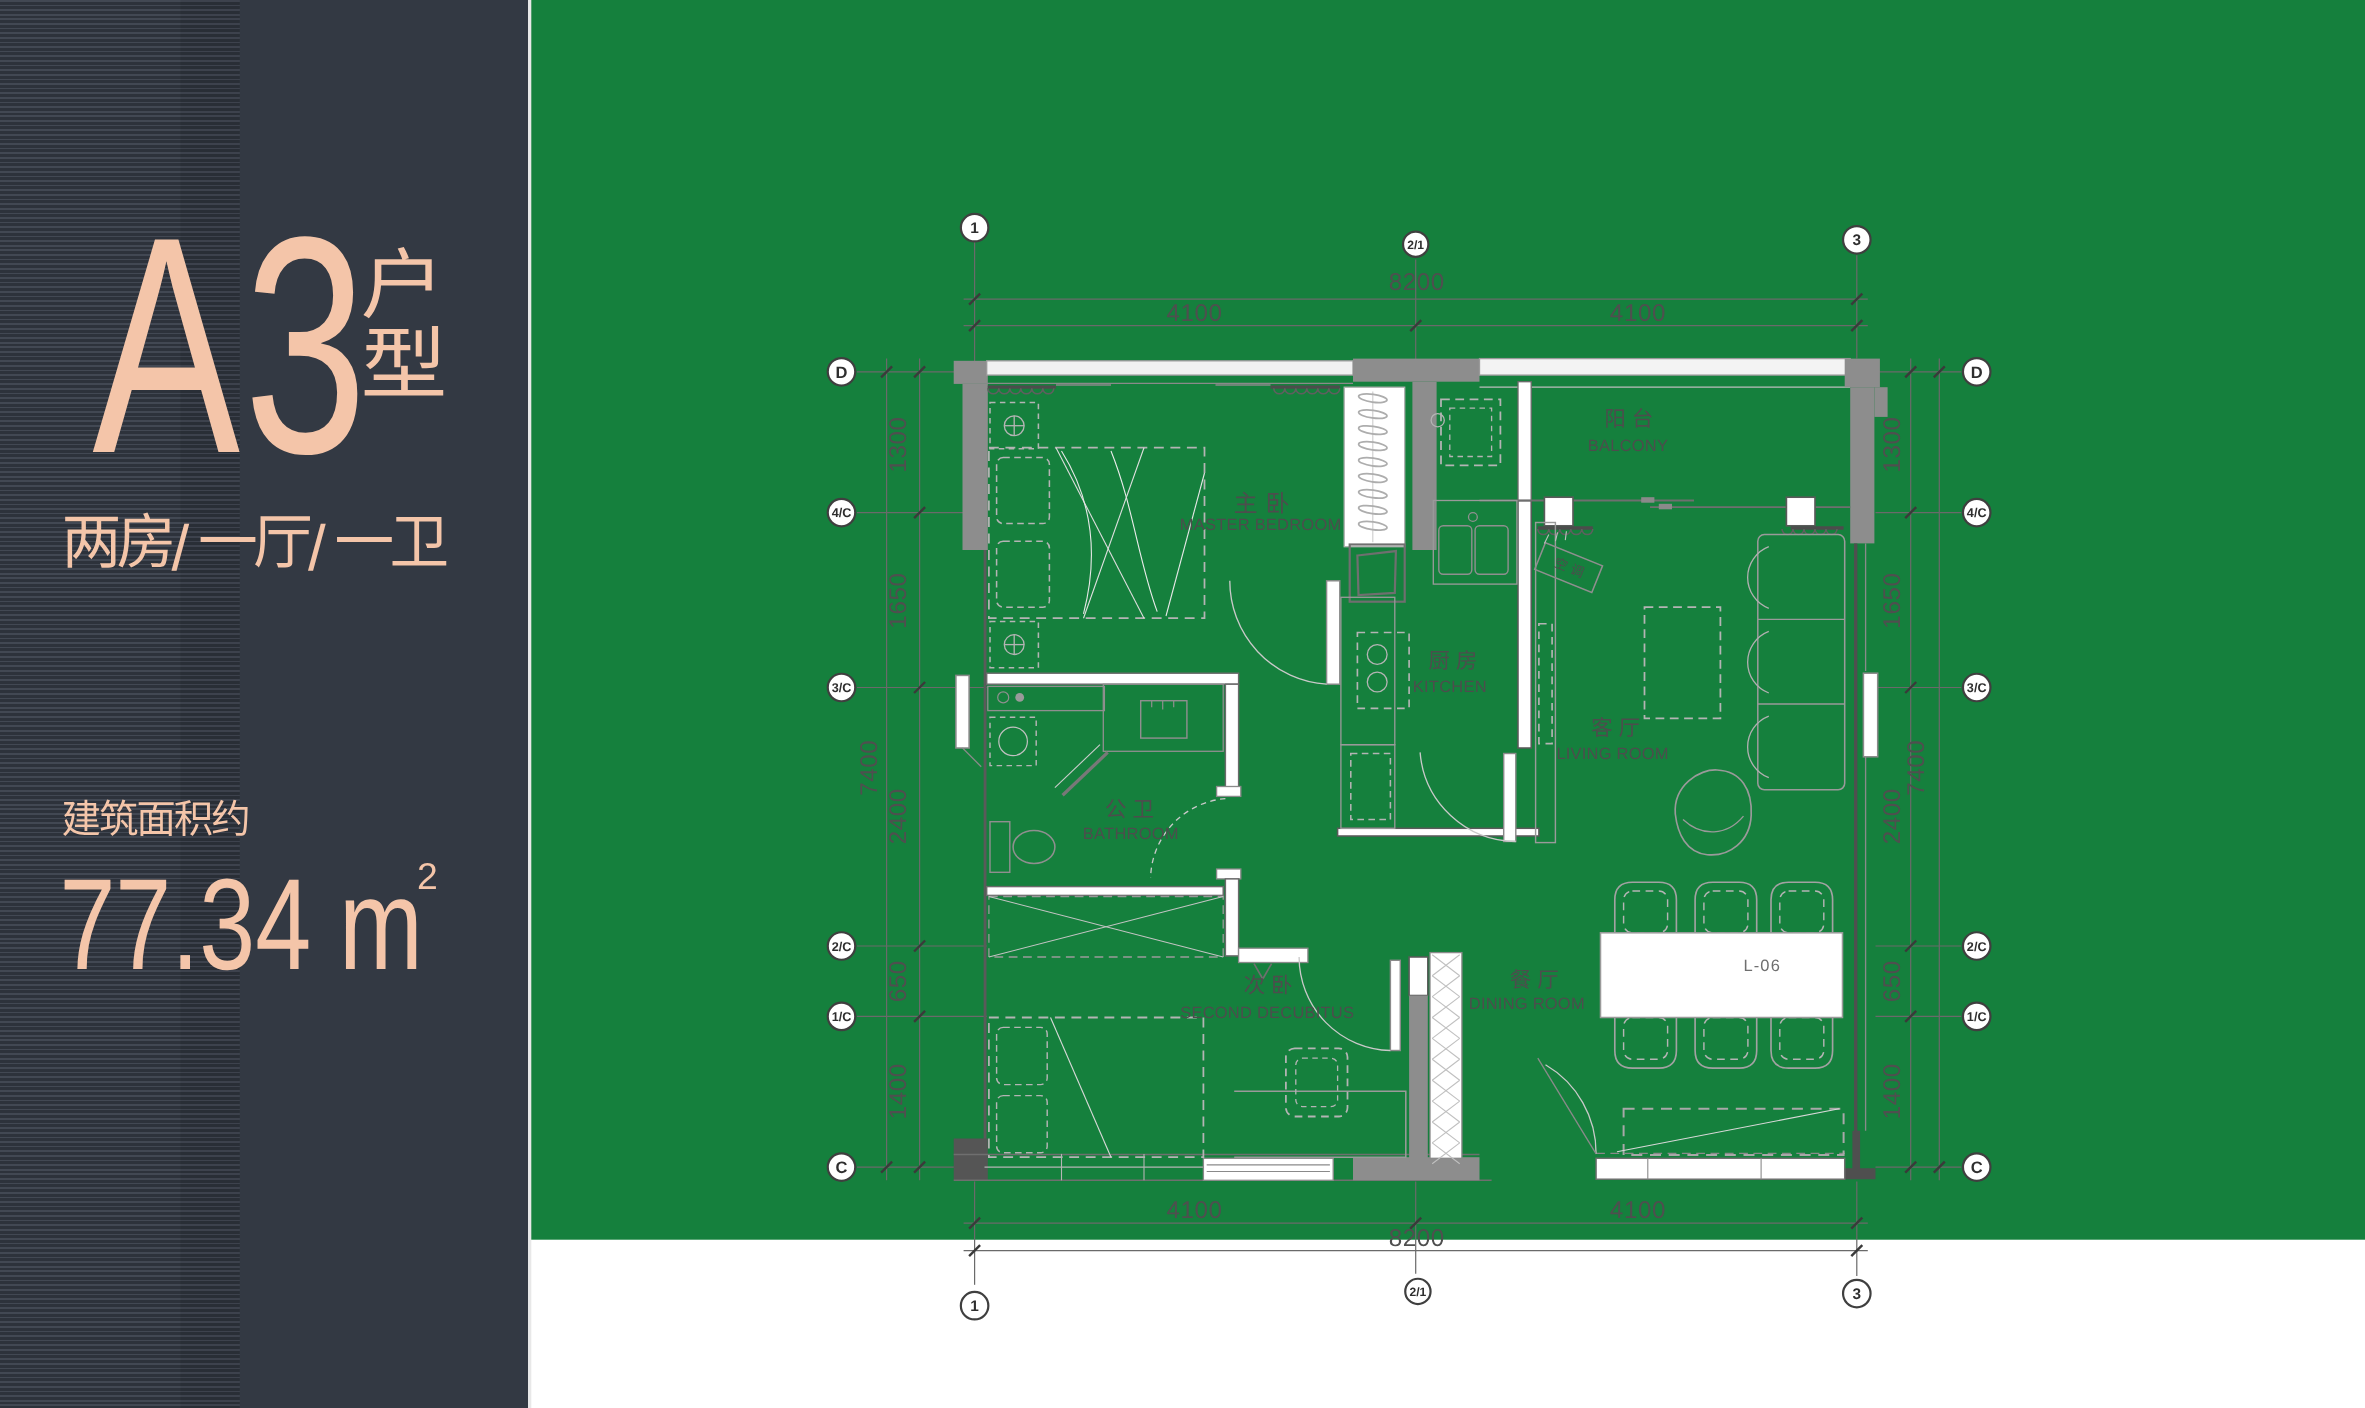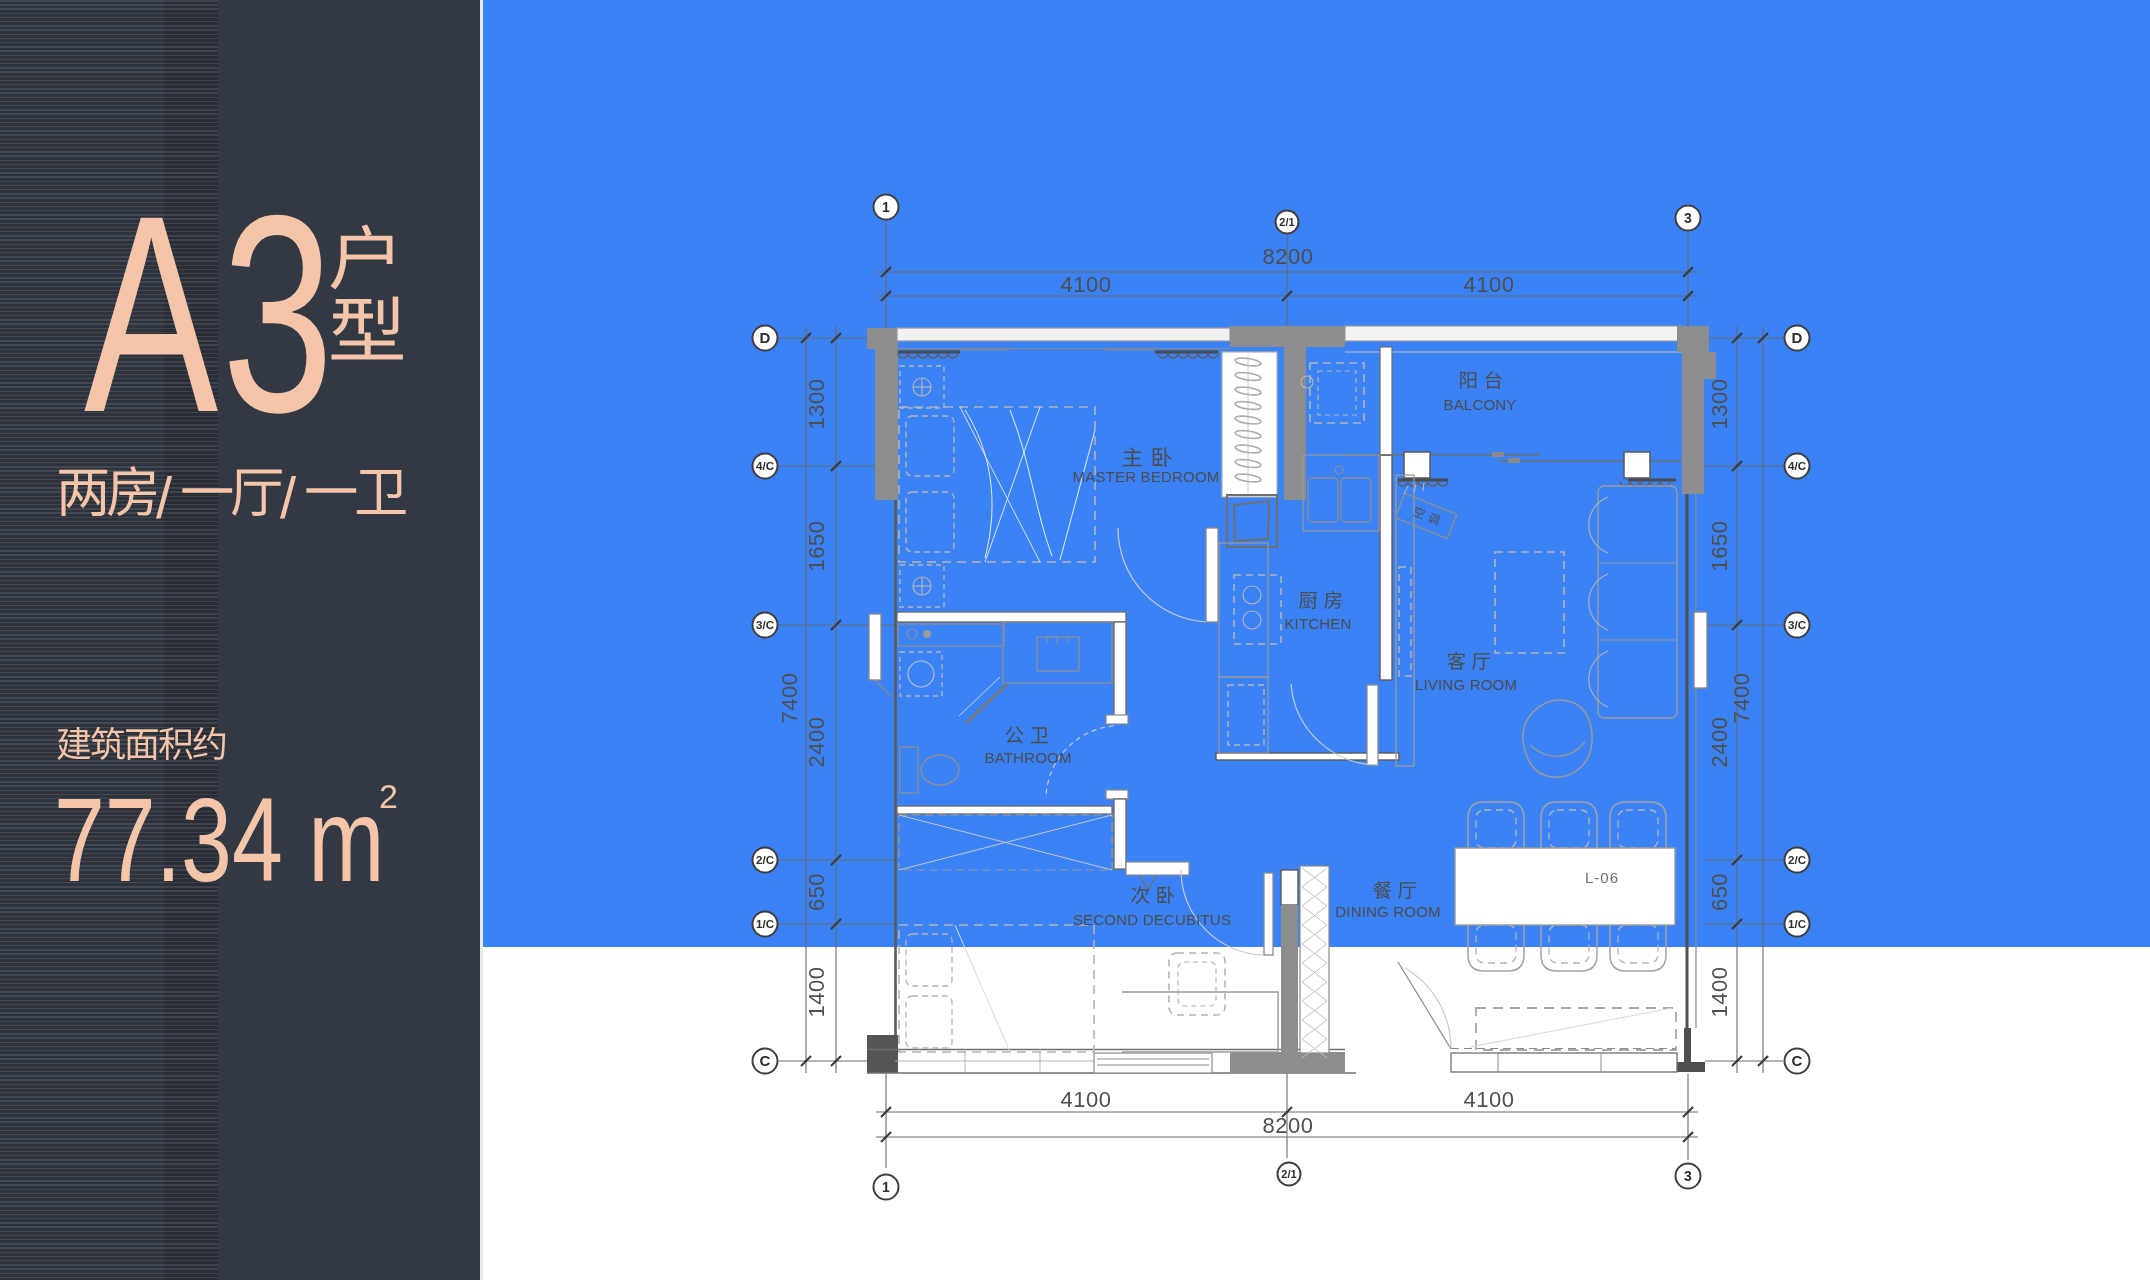--- a/index.html
+++ b/index.html
@@ -1,16 +1,16 @@
 <!DOCTYPE html>
 <html><head><meta charset="utf-8">
 <style>
 html,body{margin:0;padding:0;background:#fff;width:2150px;height:1280px;overflow:hidden}
 *{box-sizing:border-box}
-.page{position:relative;width:2150px;height:947px;background:#3b82f6;font-family:"Liberation Sans",sans-serif}
+.page{position:relative;width:2150px;height:1127px;background:#15803d;font-family:"Liberation Sans",sans-serif}
 .panel{position:absolute;left:0;top:0;width:480px;height:1280px;background:#333943}
 .stripes{position:absolute;left:0;top:0;width:218px;height:1280px;
 background:repeating-linear-gradient(180deg,#424853 0 1.5px,#2d323b 1.5px 4.2px)}
 .stripes2{position:absolute;left:164px;top:0;width:54px;height:1280px;background:rgba(0,0,0,0.07)}
 .edge{position:absolute;left:480px;top:0;width:3px;height:1280px;background:#e8e8e8}
 svg{position:absolute;left:0;top:0}
 text{font-family:"Liberation Sans",sans-serif}
 </style></head>
 <body>
 <div class="page">

